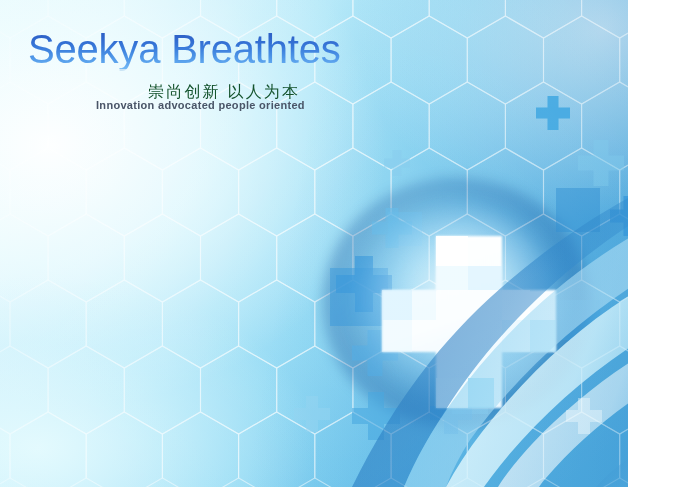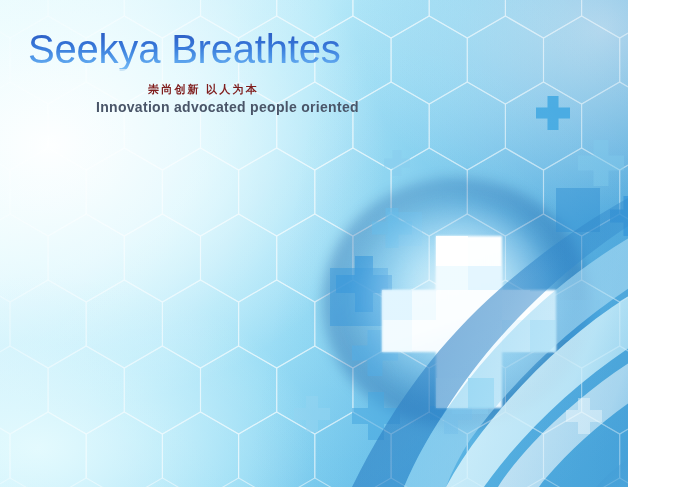--- a/index.html
+++ b/index.html
@@ -141,30 +141,30 @@
     font-weight: 400;
     letter-spacing: -0.2px;
     line-height: 1;
     white-space: nowrap;
     color: rgba(120,175,225,0.30);
     filter: blur(0.6px);
   }
   #tagline-cn {
     position: absolute;
     left: 148px; top: 82px;
+    font-size: 16px;
+    font-weight: 400;
+    letter-spacing: 2.2px;
+    color: #14532d;
+    white-space: nowrap;
+  }
+  #tagline-en {
+    position: absolute;
+    left: 96px; top: 99px;
     font-size: 11px;
-    font-weight: 700;
-    letter-spacing: 2.2px;
-    color: #7f1d1d;
-    white-space: nowrap;
-  }
-  #tagline-en {
-    position: absolute;
-    left: 96px; top: 99px;
-    font-size: 14px;
     font-weight: 700;
     letter-spacing: 0.3px;
     color: #4a5568;
     white-space: nowrap;
   }
 </style>
 </head>
 <body>
 
 <div id="stage">

